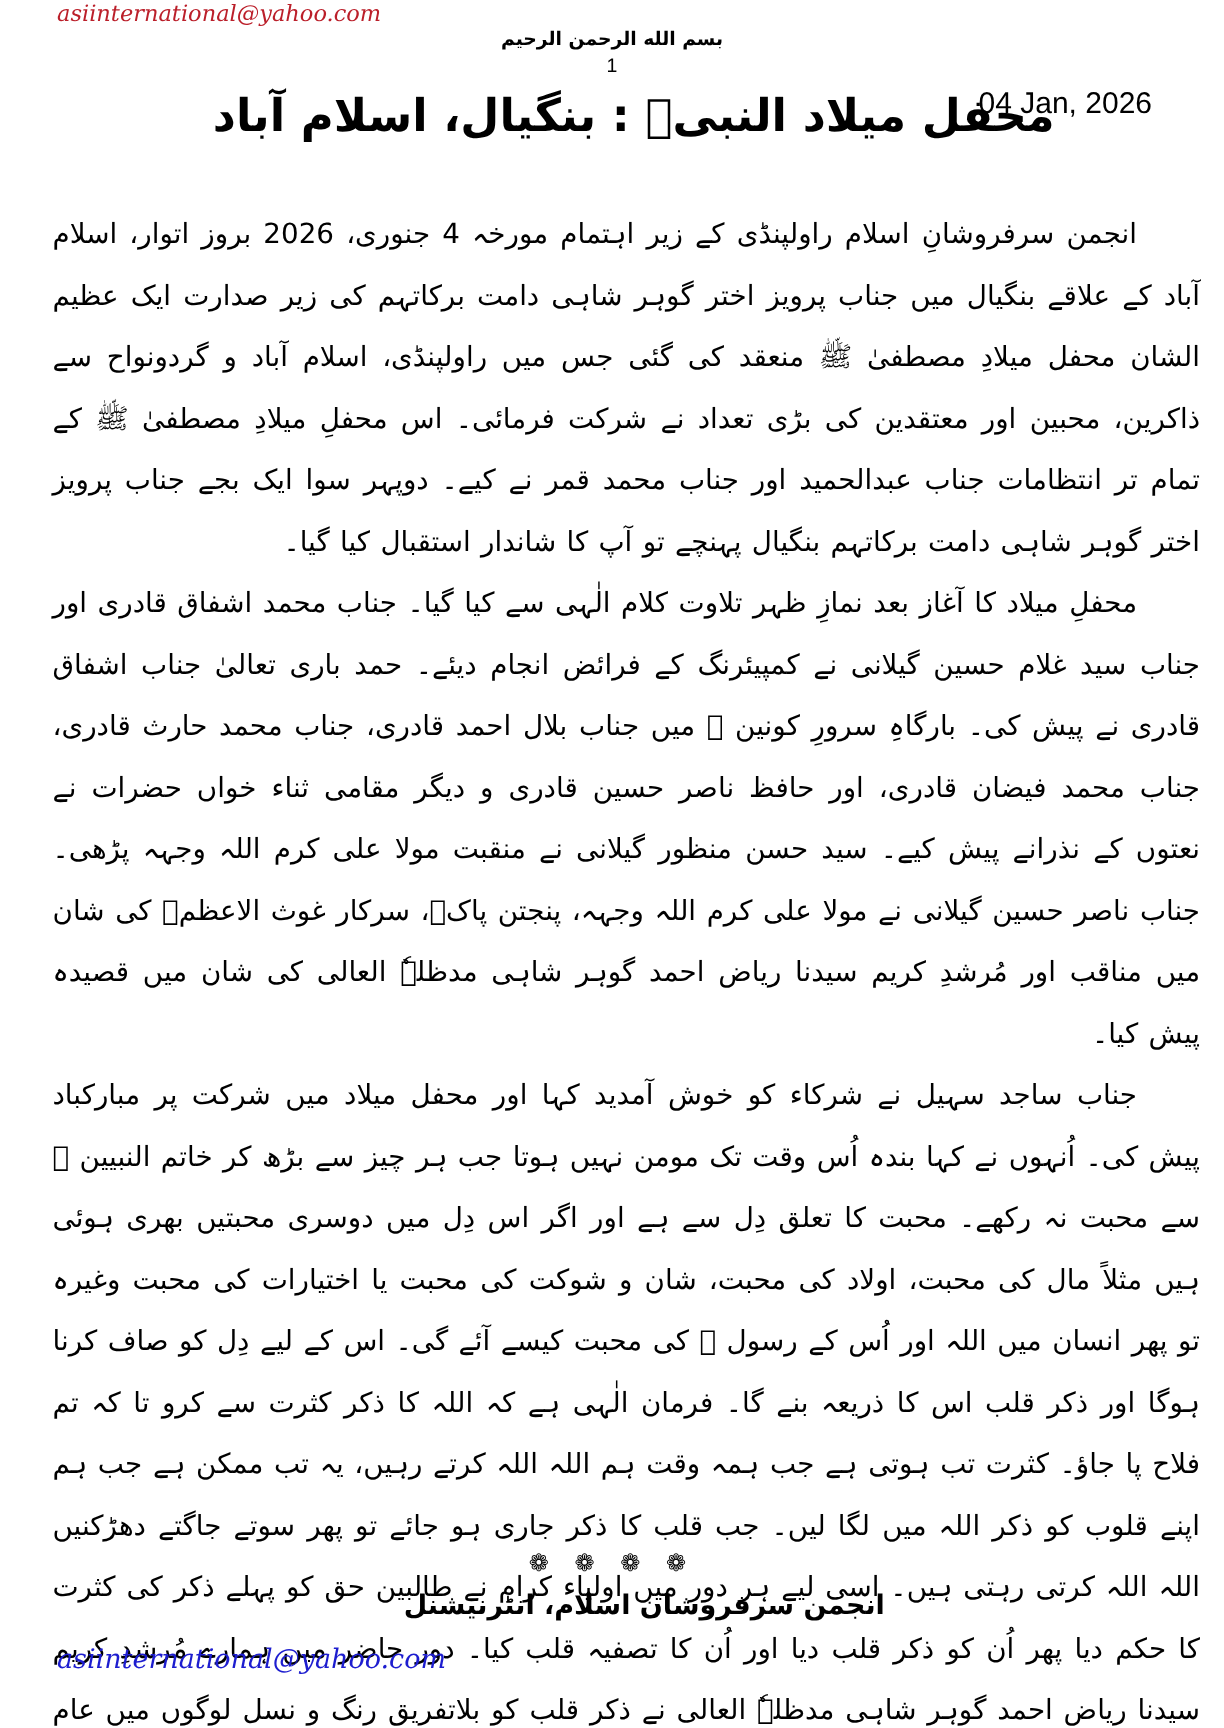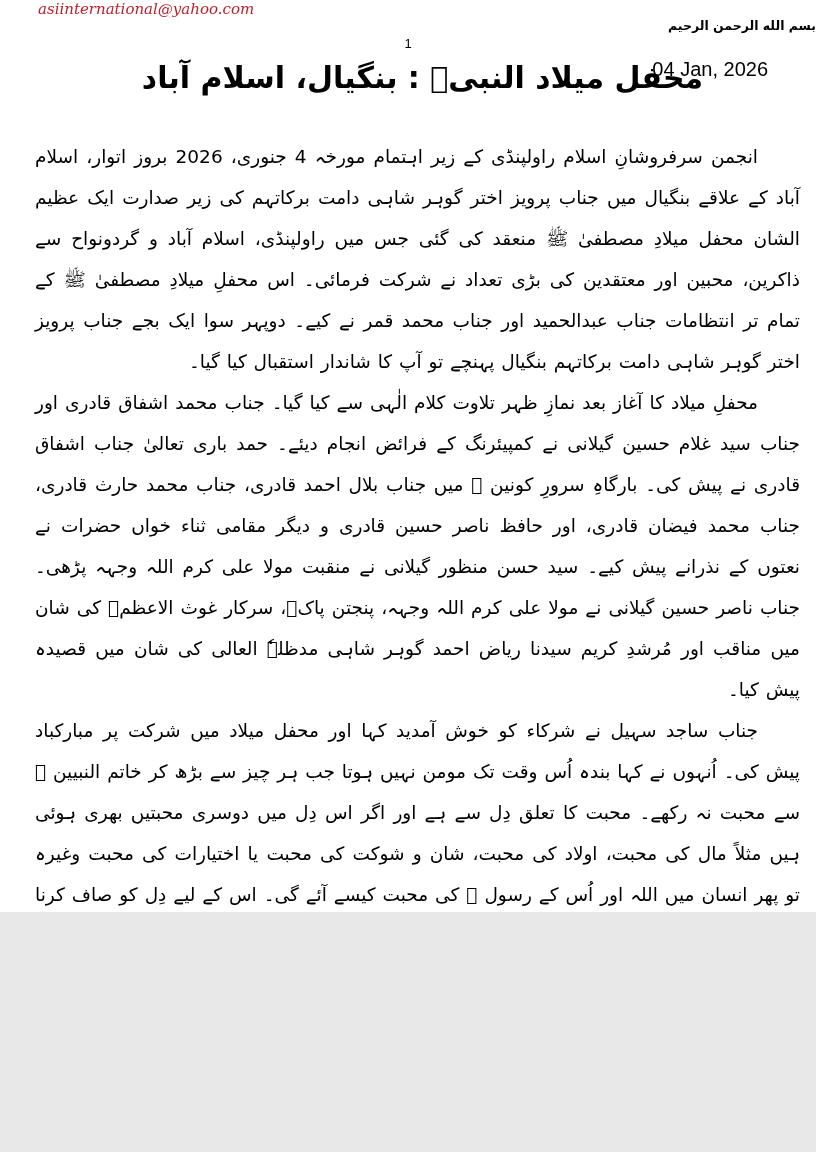--- a/index.html
+++ b/index.html
@@ -2,41 +2,42 @@
 <html lang="ur"><head>
 <meta charset="utf-8">
 <style>
   * { margin: 0; padding: 0; box-sizing: border-box; }
   html, body { background: #e8e8e8; }
   body { font-family: "DejaVu Sans", sans-serif; }
 
   .page {
     position: relative;
     width: 816px;
-    height: 912px;
+    height: 1152px;
     margin: 0 auto;
     background: #ffffff;
     color: #000000;
     overflow: hidden;
   }
 
   
   .email-top {
     position: absolute;
     top: 0px;
     left: 38px;
     font-family: "DejaVu Serif", serif;
     font-style: italic;
     font-size: 15px;
     color: #bb1f2a;
   }
   .bismillah {
     position: absolute;
     top: 18px;
     width: 100%;
+    text-align: center;
     font-size: 12.5px;
     font-weight: bold;
     direction: rtl;
   }
   .page-number {
     position: absolute;
     top: 36px;
     width: 100%;
     text-align: center;
     font-family: "Liberation Sans", sans-serif;

